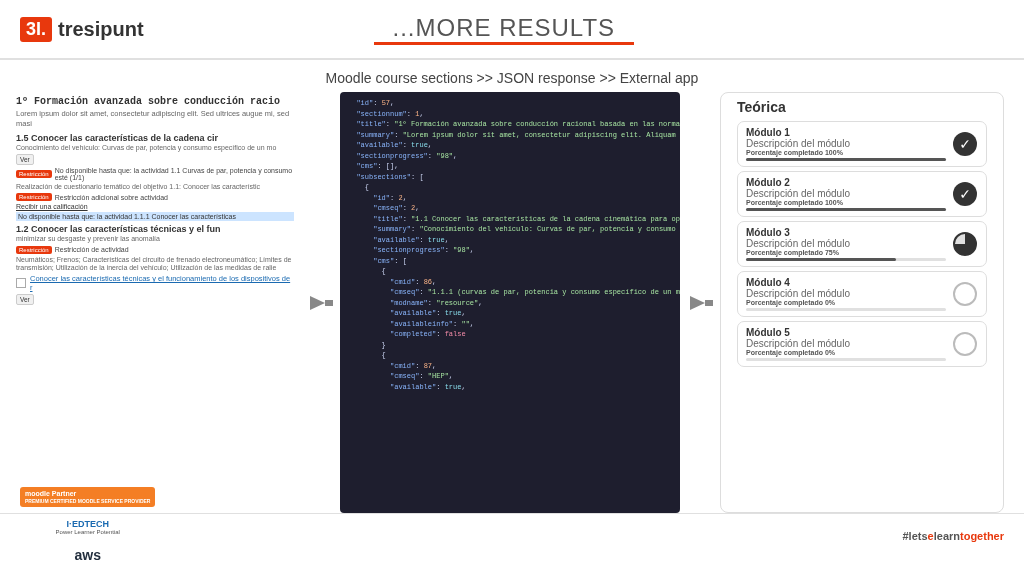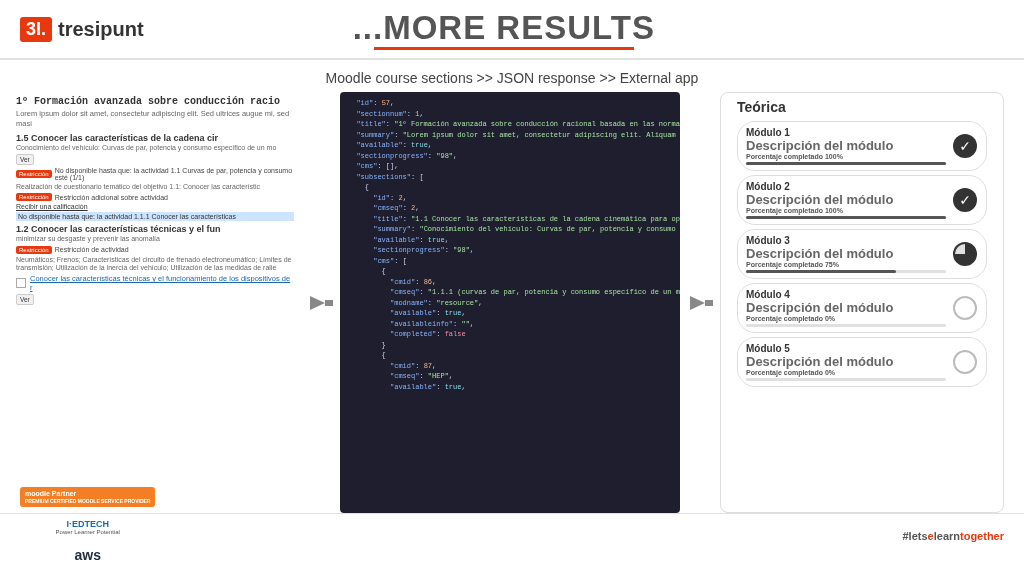--- a/index.html
+++ b/index.html
@@ -34,22 +34,22 @@
       border-radius: 3px;
     }
     .logo-text {
       font-size: 20px;
       font-weight: 700;
       color: #333;
     }
     .header-title {
       flex: 1;
       text-align: center;
-      font-size: 33px;
-      font-weight: 700;
+      font-size: 24px;
+      font-weight: 400;
       color: #e8380d;
       letter-spacing: 1px;
     }
     .header-title span {
       color: #555;
     }
     .header-underline {
       width: 260px;
       height: 3px;
       background: #e8380d;
@@ -194,39 +194,38 @@
       overflow: hidden;
     }
     .right-panel-title {
       font-size: 14px;
       font-weight: 700;
       color: #333;
       margin-bottom: 6px;
     }
     .module-card {
       border: 1px solid #ddd;
-      border-radius: 18px;
+      border-radius: 7px;
       padding: 5px 8px;
       margin-bottom: 4px;
       display: flex;
       align-items: center;
       gap: 6px;
     }
     .module-card-info {
       flex: 1;
     }
     .module-card-title {
       font-size: 10px;
       font-weight: 700;
       color: #333;
     }
     .module-card-desc {
-      font-size: 13px;
+      font-size: 10px;
       color: #666;
-      font-weight: bold;
     }
     .module-card-progress {
       font-size: 7px;
       font-weight: 700;
       color: #555;
     }
     .progress-bar-container {
       height: 3px;
       background: #e0e0e0;
       border-radius: 2px;

